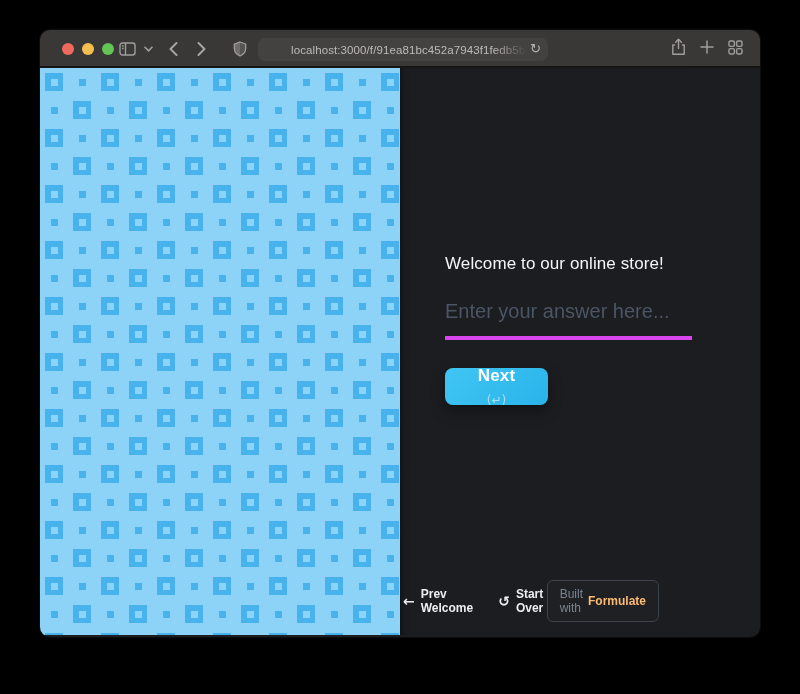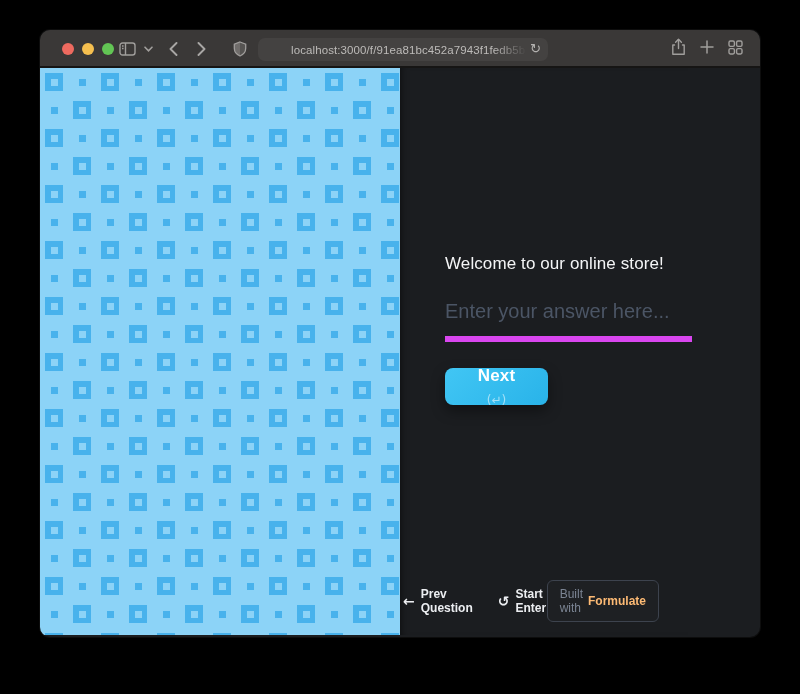--- a/index.html
+++ b/index.html
@@ -40,21 +40,21 @@
   .pattern-panel svg { display:block; }
 
   .form-panel { width:288px; height:100%; position:relative; background:#1b1d20;
                 box-shadow:inset 7px 0 9px -7px rgba(0,0,0,0.65); }
 
   .question { position:absolute; left:45px; top:186px; font-size:17px;
               color:#f4f5f6; letter-spacing:0.1px; }
 
   .answer-wrap { position:absolute; left:45px; top:228px; width:247px; }
   .answer-input { width:100%; background:transparent; border:none; outline:none;
-                  border-bottom:6px solid #d946ef; font-size:20px; color:#dfe3ea;
+                  border-bottom:4px solid #d946ef; font-size:20px; color:#dfe3ea;
                   padding:4px 0 13px 0; font-family:"Liberation Sans",sans-serif; }
   .answer-input::placeholder { color:#4b5565; opacity:1; }
 
   .next-btn { position:absolute; left:45px; top:300px; width:103px; height:37px;
               border:none; border-radius:8px; cursor:pointer;
               background:linear-gradient(135deg,#41c6f4 0%,#29b3e9 100%);
               box-shadow:0 6px 14px rgba(0,0,0,0.4);
               display:flex; align-items:center; justify-content:center; gap:7px;
               font-family:"Liberation Sans",sans-serif;flex-direction:column; }
   .next-label { font-size:17px; font-weight:700; color:#ffffff; letter-spacing:0.2px; }
@@ -180,26 +180,26 @@
 
       <button class="next-btn">
         <span class="next-label">Next</span>
         <span class="next-hint">(↵)</span>
       </button>
 
       <div class="footer">
 
         <div class="foot-link">
           <span class="glyph">←</span>
-          <span>Prev Question</span>
+          <span>Prev Welcome</span>
         </div>
 
         <div class="foot-link start-over">
           <span class="glyph">↺</span>
-          <span>Start Enter</span>
+          <span>Start Over</span>
         </div>
 
         <div class="built-with">
           <span class="muted">Built with</span>
           <span class="brand">Formulate</span>
         </div>
 
       </div>
     </div>
   </div>

